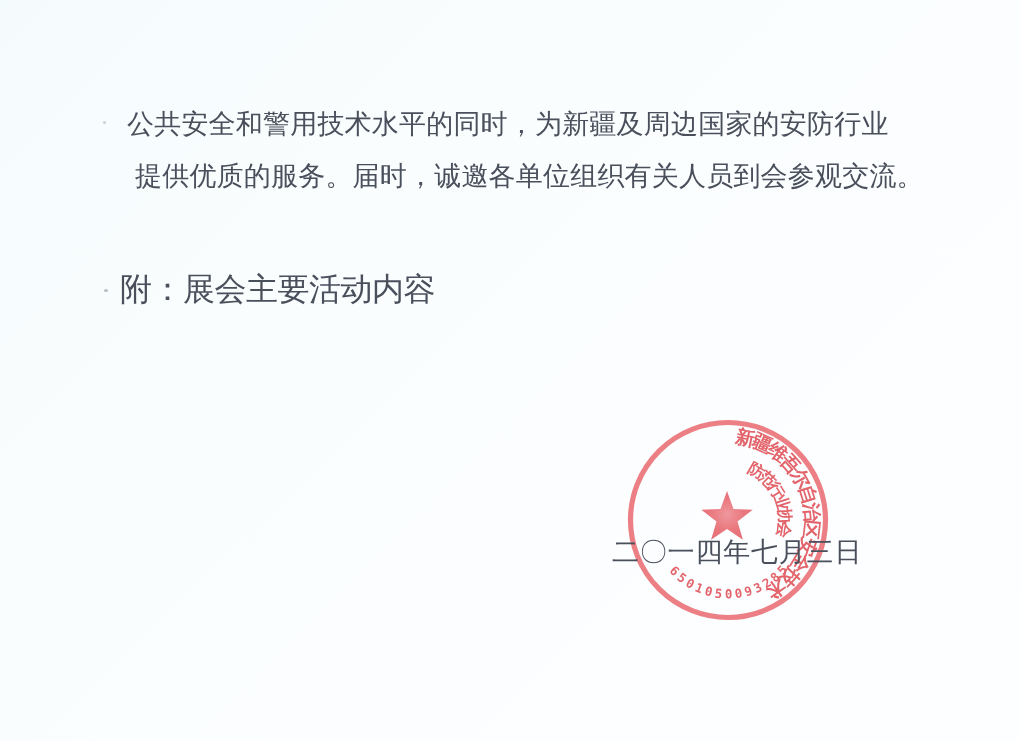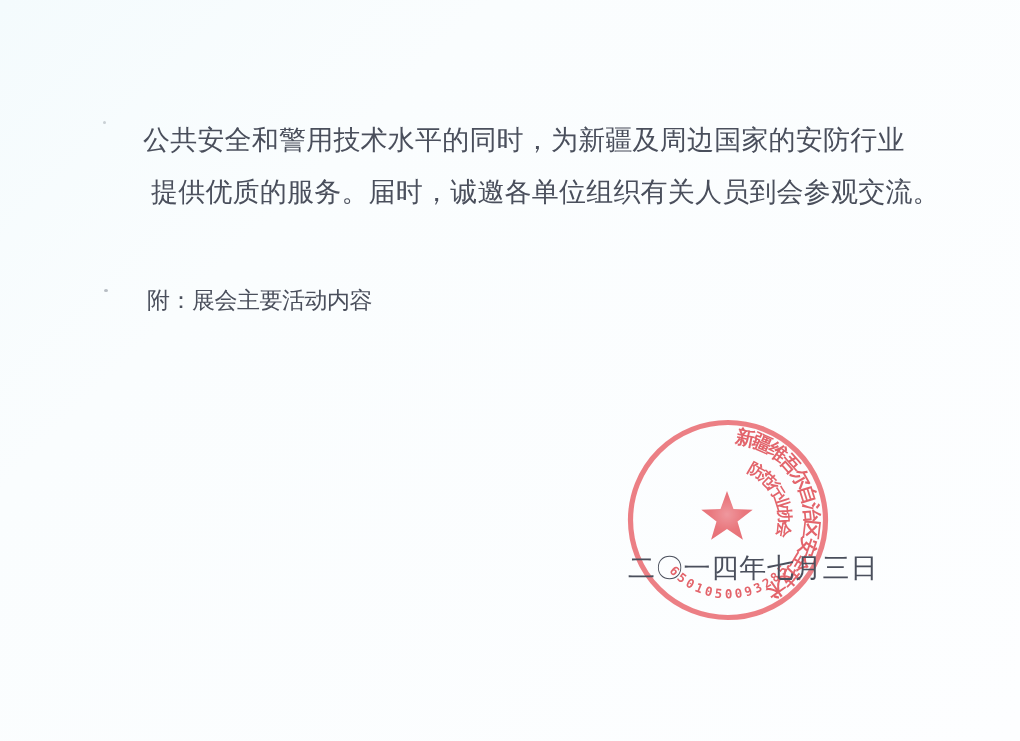--- a/index.html
+++ b/index.html
@@ -7,29 +7,29 @@
     width:1020px;height:741px;
     font-family:"Liberation Serif","DejaVu Serif",serif;
     overflow:hidden;
   }
   .page{
     position:absolute;inset:0;
     background:linear-gradient(135deg,#f4fbfd 0%,#fafdfe 28%,#fdfeff 100%);
   }
   .txt{
     position:absolute;
-    margin:16px;
+    margin:0;
     line-height:1;
     color:#4a4f5c;
     white-space:nowrap;
     font-weight:400;
   }
   .body-line1{left:127px;top:111px;font-size:27px;letter-spacing:0.2px;}
   .body-line2{left:135px;top:163px;font-size:27px;letter-spacing:0.2px;}
-  .attachment{left:131px;top:273px;font-size:23px;letter-spacing:-0.5px;}
+  .attachment{left:120px;top:273px;font-size:32px;letter-spacing:-0.5px;}
   .date-line{left:612px;top:539px;font-size:27px;letter-spacing:0.8px;z-index:5;}
   .seal-wrap{
     position:absolute;left:608px;top:400px;width:240px;height:240px;
     z-index:3;mix-blend-mode:multiply;opacity:0.92;
   }
   .seal-cn{
     font-family:"Liberation Serif","DejaVu Serif",serif;
     font-weight:600;
     fill:#e4575e;
   }

